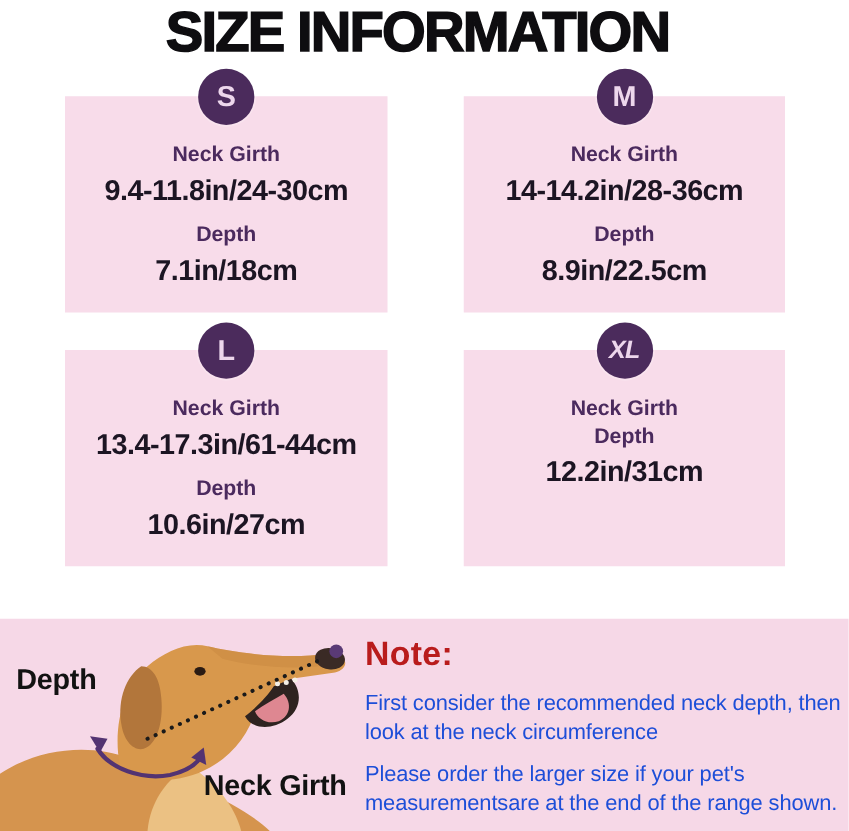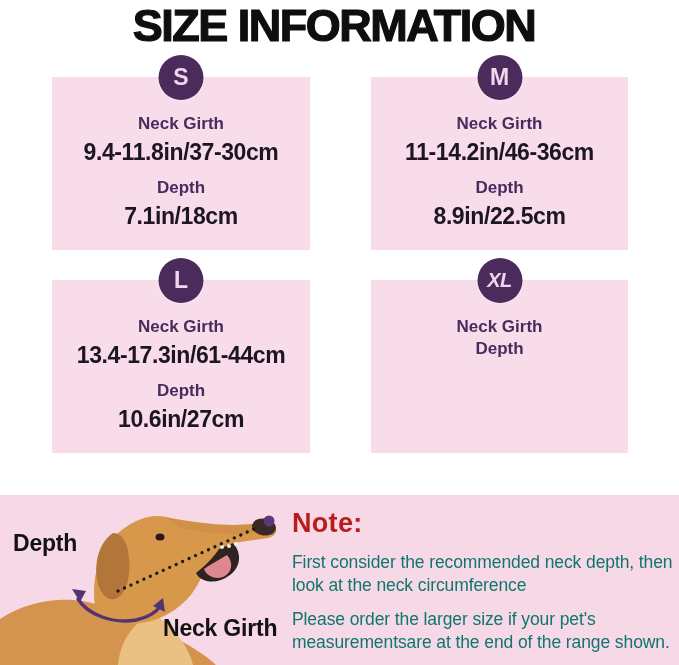--- a/index.html
+++ b/index.html
@@ -35,60 +35,61 @@
   .dog-diagram { position:absolute; left:0; top:0; width:290px; height:170px; }
   .dog-diagram svg { position:absolute; left:0; top:0; }
   .diagram-label { position:absolute; font-size:23px; font-weight:800;
                    color:#121212; letter-spacing:-0.2px; }
   .depth-label { left:13px; top:35px; }
   .neckgirth-label { left:163px; top:120px; }
 
   .note { position:absolute; left:292px; top:12px; width:382px; }
   .note h2 { font-size:27px; line-height:33px; font-weight:bold; color:#b91c1c;
              letter-spacing:0.3px; }
-  .note p { font-size:17.5px; line-height:23px; color:#0f766e; margin-top:11px;
+  .note p { font-size:17.5px; line-height:23px; color:#1d4ed8; margin-top:11px;
             letter-spacing:-0.1px; }
 </style>
 </head>
 <body>
 
 <div class="page">
 
   <h1 class="title">SIZE INFORMATION</h1>
 
   <div class="cards">
 
     <section class="card">
       <div class="badge">S</div>
       <div class="mlabel">Neck Girth</div>
-      <div class="mvalue">9.4-11.8in/37-30cm</div>
+      <div class="mvalue">9.4-11.8in/24-30cm</div>
       <div class="mlabel">Depth</div>
       <div class="mvalue">7.1in/18cm</div>
     </section>
 
     <section class="card">
       <div class="badge">M</div>
       <div class="mlabel">Neck Girth</div>
-      <div class="mvalue">11-14.2in/46-36cm</div>
+      <div class="mvalue">14-14.2in/28-36cm</div>
       <div class="mlabel">Depth</div>
       <div class="mvalue">8.9in/22.5cm</div>
     </section>
 
     <section class="card">
       <div class="badge">L</div>
       <div class="mlabel">Neck Girth</div>
       <div class="mvalue">13.4-17.3in/61-44cm</div>
       <div class="mlabel">Depth</div>
       <div class="mvalue">10.6in/27cm</div>
     </section>
 
     <section class="card">
       <div class="badge small-letter">XL</div>
       <div class="mlabel">Neck Girth</div>
       <div class="mlabel">Depth</div>
+      <div class="mvalue">12.2in/31cm</div>
     </section>
 
   </div>
 
   <footer class="footer">
 
     <div class="dog-diagram">
       <svg width="290" height="170" viewBox="0 0 290 170">
 
         <path d="M0,170 L0,124 C30,104 72,99 104,112 C148,129 196,150 216,170 Z" fill="#D5944E"></path>

